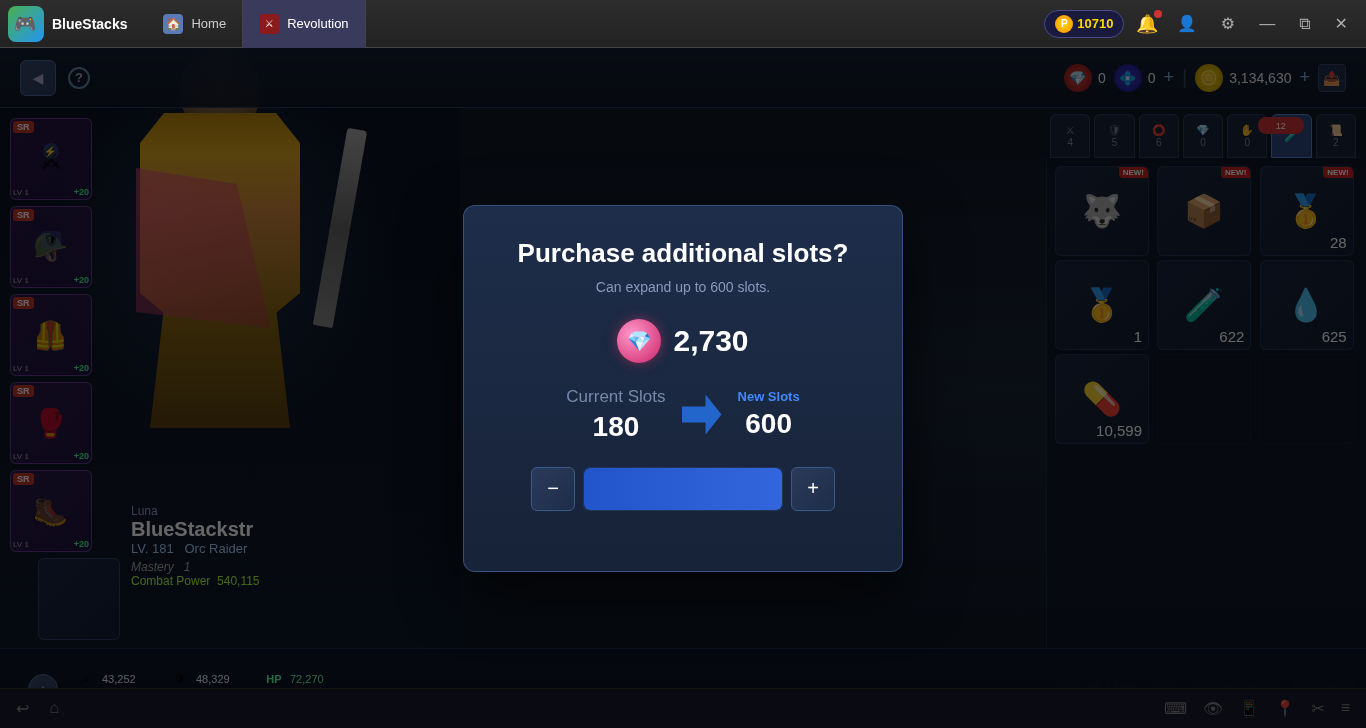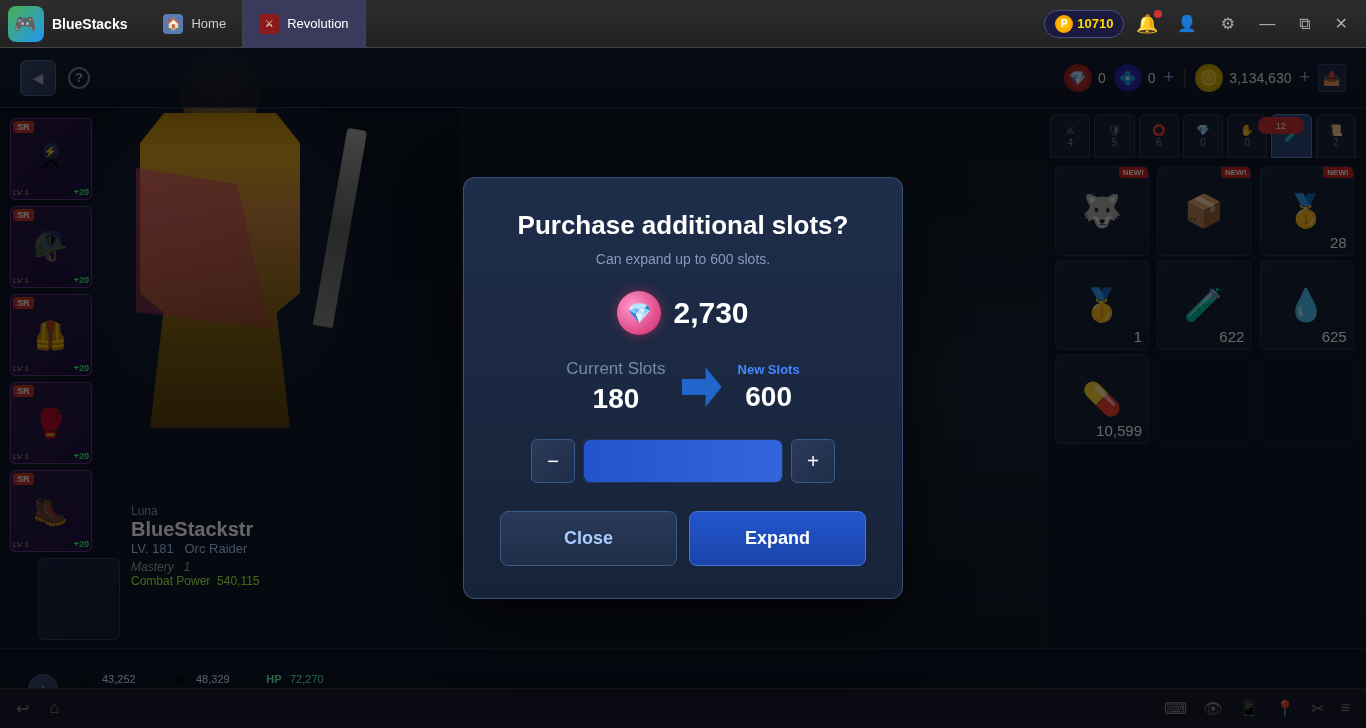--- a/index.html
+++ b/index.html
@@ -1056,24 +1056,20 @@
       </div>
 
       <div class="stepper-row">
         <div class="stepper-minus">−</div>
         <div class="stepper-track">
           <div class="stepper-fill" style="width:100%;"></div>
         </div>
         <div class="stepper-plus">+</div>
       </div>
 
-      <div class="modal-buttons">
-        <div class="close-btn">Close</div>
-        <div class="expand-btn-modal">Expand</div>
-      </div>
     </div>
   </div>
 
 </div>
 
 <div class="bs-bottom">
   <div class="bs-bottom-left">
     <span class="bs-bottom-btn">↩</span>
     <span class="bs-bottom-btn">⌂</span>
   </div>

